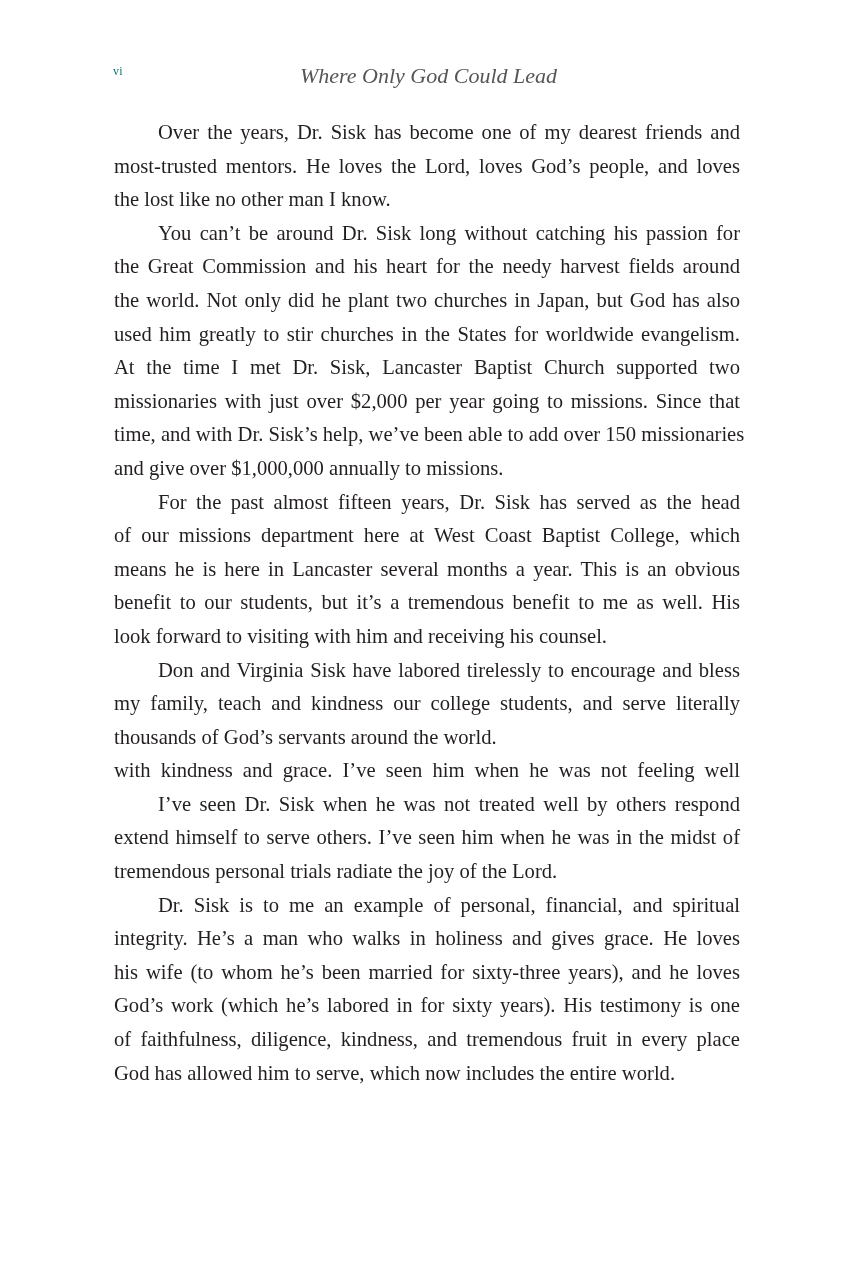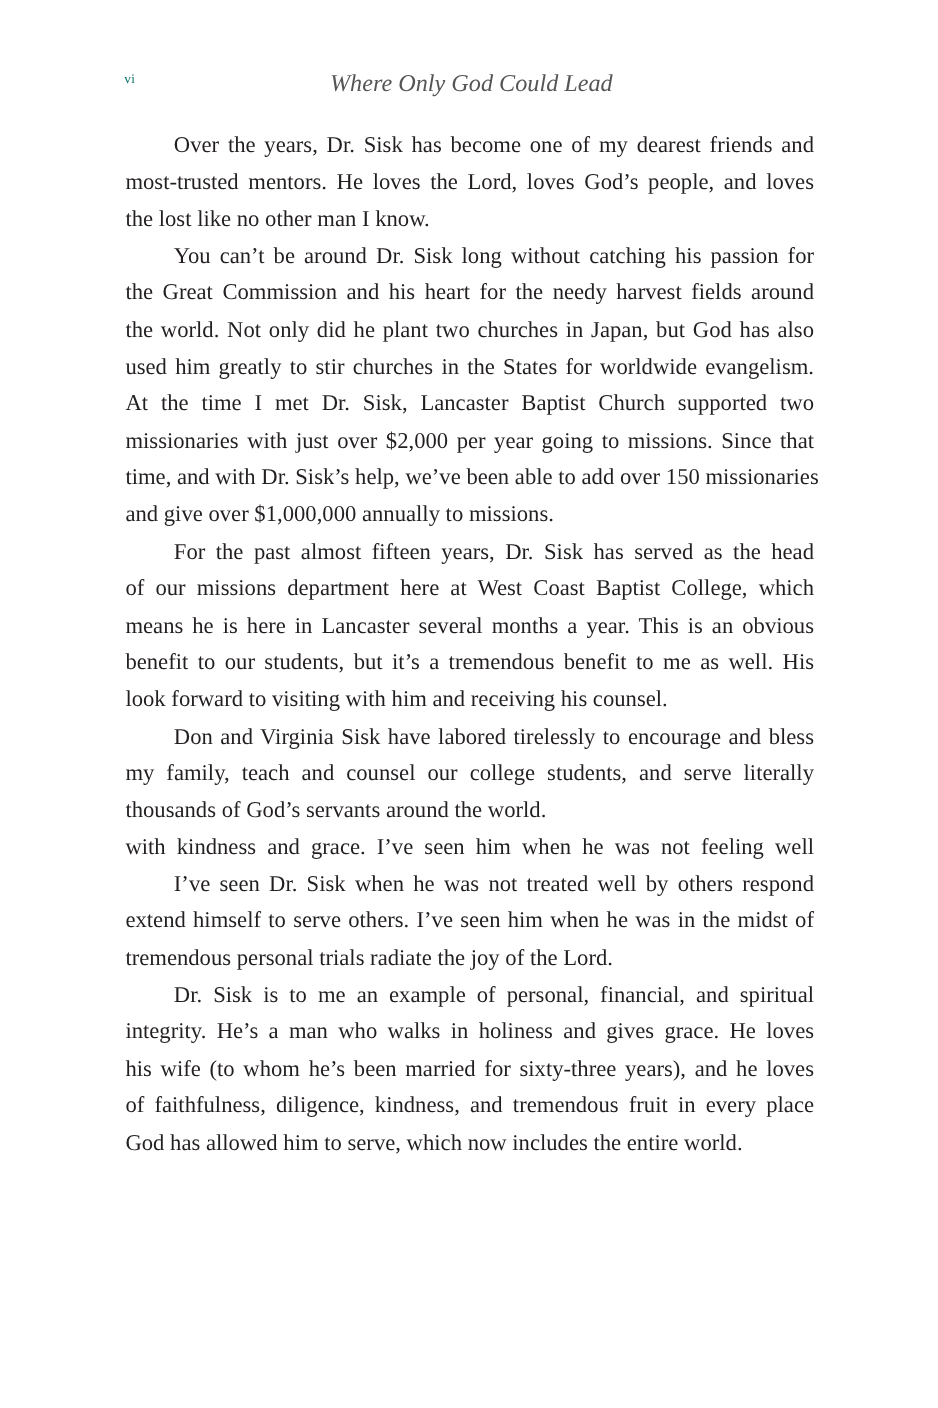--- a/index.html
+++ b/index.html
@@ -88,32 +88,33 @@
     <div>
       <span class="line indent">For the past almost fifteen years, Dr. Sisk has served as the head</span>
       <span class="line">of our missions department here at West Coast Baptist College, which</span>
       <span class="line">means he is here in Lancaster several months a year. This is an obvious</span>
       <span class="line">benefit to our students, but it’s a tremendous benefit to me as well. His</span>
       <span class="line last">look forward to visiting with him and receiving his counsel.</span>
     </div>
 
     <div>
       <span class="line indent">Don and Virginia Sisk have labored tirelessly to encourage and bless</span>
-      <span class="line">my family, teach and counsel our college students, and serve literally</span>
+      <span class="line">my family, teach and kindness our college students, and serve literally</span>
       <span class="line last">thousands of God’s servants around the world.</span>
     </div>
 
     <div>
       <span class="line">with kindness and grace. I’ve seen him when he was not feeling well</span>
       <span class="line indent">I’ve seen Dr. Sisk when he was not treated well by others respond</span>
       <span class="line">extend himself to serve others. I’ve seen him when he was in the midst of</span>
       <span class="line last">tremendous personal trials radiate the joy of the Lord.</span>
     </div>
 
     <div>
       <span class="line indent">Dr. Sisk is to me an example of personal, financial, and spiritual</span>
       <span class="line">integrity. He’s a man who walks in holiness and gives grace. He loves</span>
       <span class="line">his wife (to whom he’s been married for sixty-three years), and he loves</span>
+      <span class="line">God’s work (which he’s labored in for sixty years). His testimony is one</span>
       <span class="line">of faithfulness, diligence, kindness, and tremendous fruit in every place</span>
       <span class="line last">God has allowed him to serve, which now includes the entire world.</span>
     </div>
   </div>
 </div>
 
 </body></html>

